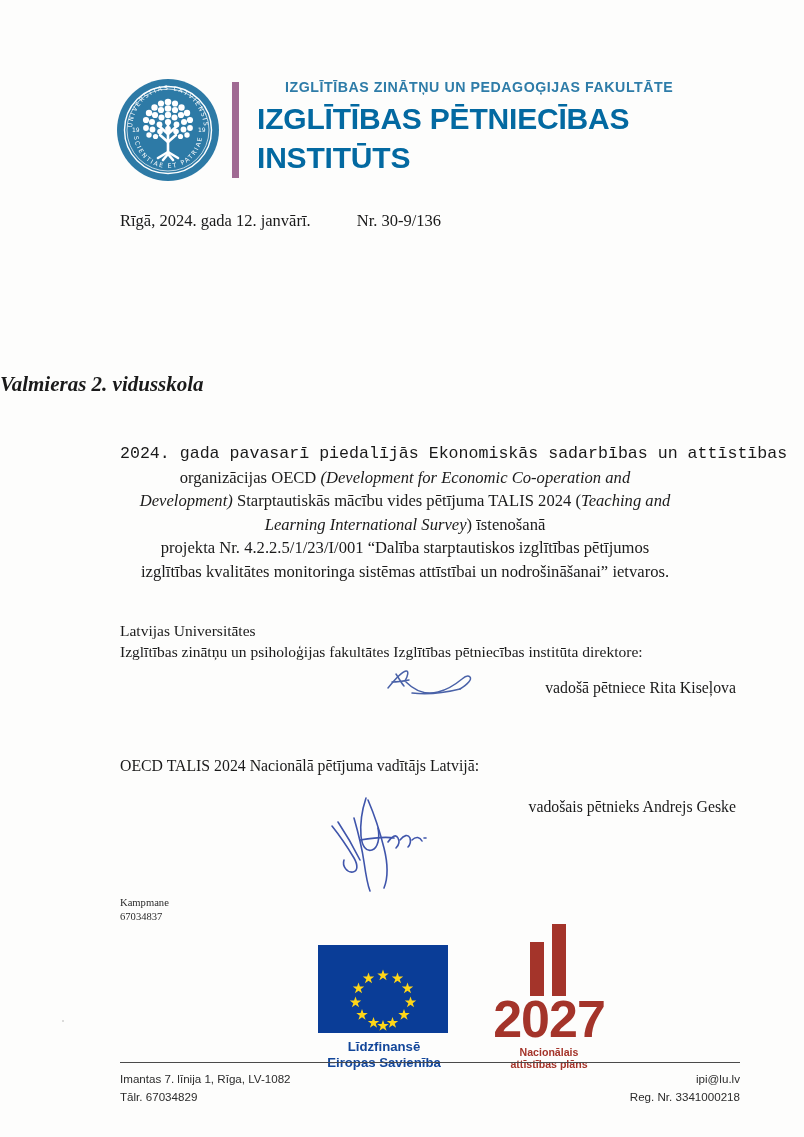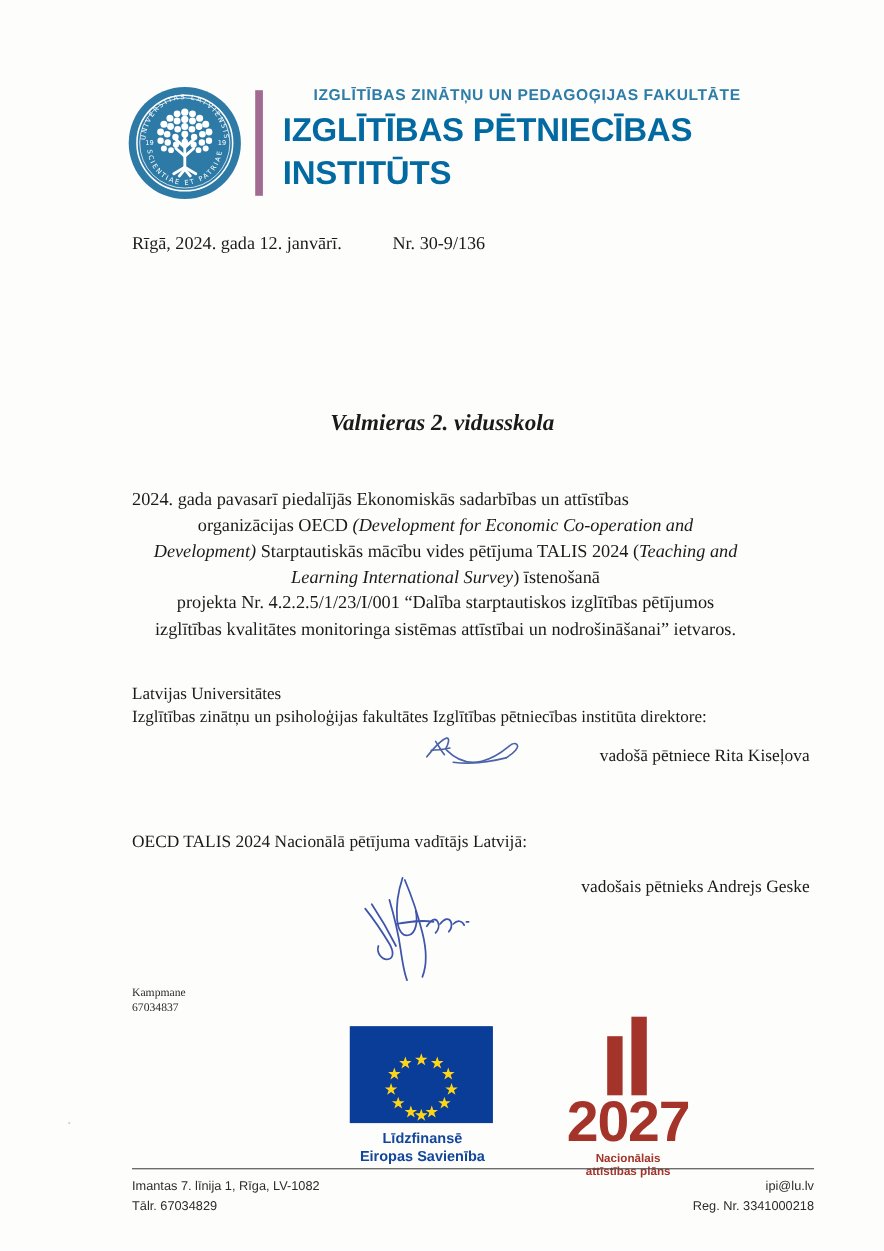--- a/index.html
+++ b/index.html
@@ -74,38 +74,38 @@
     left: 0; right: 0;
     top: 298px;
     text-align: center;
     font-size: 28px;
     letter-spacing: 1.1px;
   }
   .school-name {
     position: absolute;
     left: 0; right: 0;
     top: 372px;
-    text-align: center;
+    text-align: left;
     font-weight: bold;
     font-style: italic;
     font-size: 21px;
   }
 
   
   .body-text {
     position: absolute;
     left: 120px;
     width: 570px;
     top: 442px;
     font-size: 16.6px;
     line-height: 23.6px;
     text-align: center;
   }
   .body-text .ln { display: block; white-space: nowrap; }
-  .body-text .ln.l1 { text-align: left; }
+  .body-text .ln.l1 { text-align: left; font-family: Liberation Mono, monospace; }
   .body-text i { font-style: italic; }
 
   
   .sig1-label {
     position: absolute;
     left: 120px;
     top: 620px;
     font-size: 15.5px;
     line-height: 21px;
   }
@@ -155,22 +155,22 @@
     line-height: 13.5px;
     color: #2a2a2a;
   }
 
   
   .logo-row {
     position: absolute;
     left: 318px;
     top: 920px;
     display: flex;
-    align-items: center;
-    gap: 62px;
+    align-items: flex-end;
+    gap: 40px;
   }
   .eu-block { width: 132px; text-align: center; }
   .eu-flag {
     width: 130px;
     height: 88px;
     background: #0a3d97;
     display: block;
   }
   .eu-caption {
     font-family: "Liberation Sans", sans-serif;

